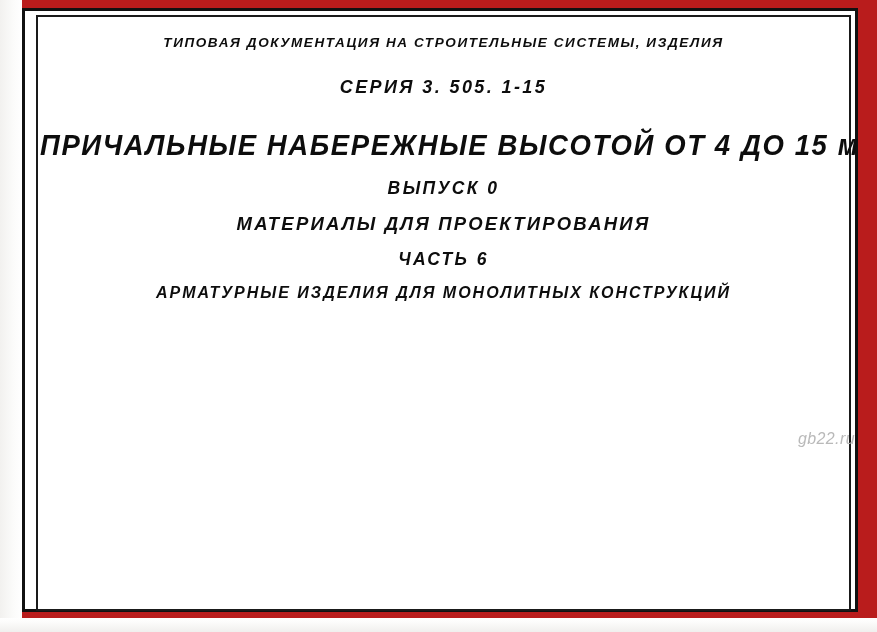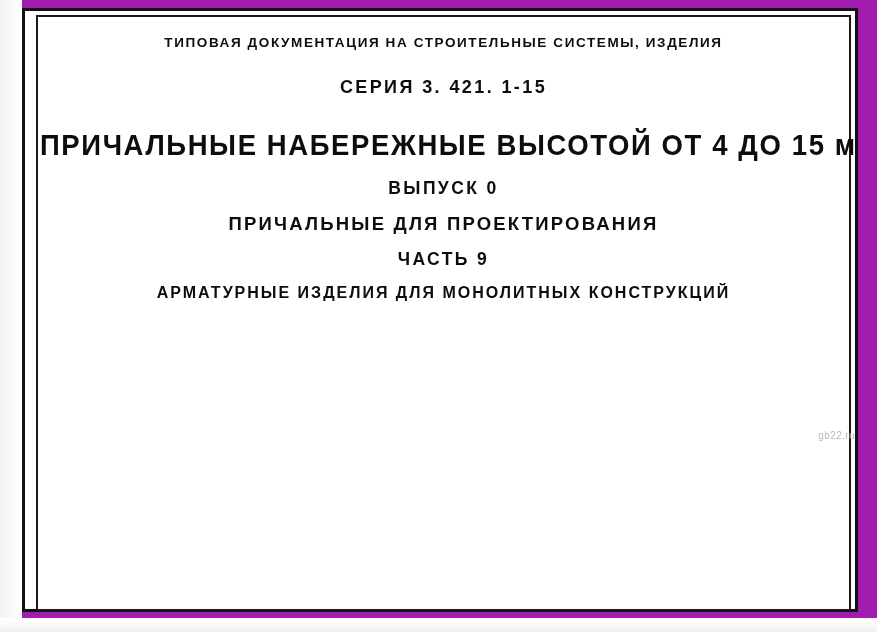--- a/index.html
+++ b/index.html
@@ -11,21 +11,22 @@
     width: 877px;
     height: 632px;
     overflow: hidden;
     font-family: "Liberation Sans", sans-serif;
   }
 
   #page {
     position: relative;
     width: 877px;
     height: 632px;
-    background: #a21caf;
+    background: #b91c1c;
+    font-style: italic;
   }
 
   
   .scan-edge-left {
     position: absolute;
     left: 0; top: 0;
     width: 22px; height: 632px;
     background: linear-gradient(to right, #f2f1ef 0%, #fbfbfa 60%, #ffffff 100%);
   }
   .scan-edge-bottom {
@@ -119,21 +120,21 @@
     font-size: 16px;
     font-weight: 700;
     letter-spacing: 2.0px;
     margin-top: 14px;
   }
 
   .watermark {
     position: absolute;
     right: 22px;
     top: 430px;
-    font-size: 10px;
+    font-size: 16px;
     color: #b9b9b9;
     letter-spacing: 0.4px;
     font-family: "Liberation Sans", sans-serif;
   }
 </style>
 </head>
 <body>
 
 <div id="page">
 
@@ -141,29 +142,29 @@
   <div class="scan-edge-bottom"></div>
 
   <div class="frame-outer"></div>
   <div class="frame-inner"></div>
 
   <div class="content">
 
     <div class="line header-line header-1">ТИПОВАЯ  ДОКУМЕНТАЦИЯ  НА  СТРОИТЕЛЬНЫЕ  СИСТЕМЫ, ИЗДЕЛИЯ</div>
 
 
-    <div class="line series">СЕРИЯ  3. 421. 1-15</div>
+    <div class="line series">СЕРИЯ  3. 505. 1-15</div>
 
     <div class="line title">ПРИЧАЛЬНЫЕ  НАБЕРЕЖНЫЕ  ВЫСОТОЙ ОТ 4 ДО 15 м</div>
 
     <div class="line issue">ВЫПУСК  0</div>
 
-    <div class="line materials">ПРИЧАЛЬНЫЕ  ДЛЯ  ПРОЕКТИРОВАНИЯ</div>
+    <div class="line materials">МАТЕРИАЛЫ  ДЛЯ  ПРОЕКТИРОВАНИЯ</div>
 
-    <div class="line part">ЧАСТЬ 9</div>
+    <div class="line part">ЧАСТЬ 6</div>
 
     <div class="line rebar">АРМАТУРНЫЕ  ИЗДЕЛИЯ  ДЛЯ  МОНОЛИТНЫХ  КОНСТРУКЦИЙ</div>
 
   </div>
 
   <div class="watermark">gb22.ru</div>
 
 </div>
 
 </body></html>

